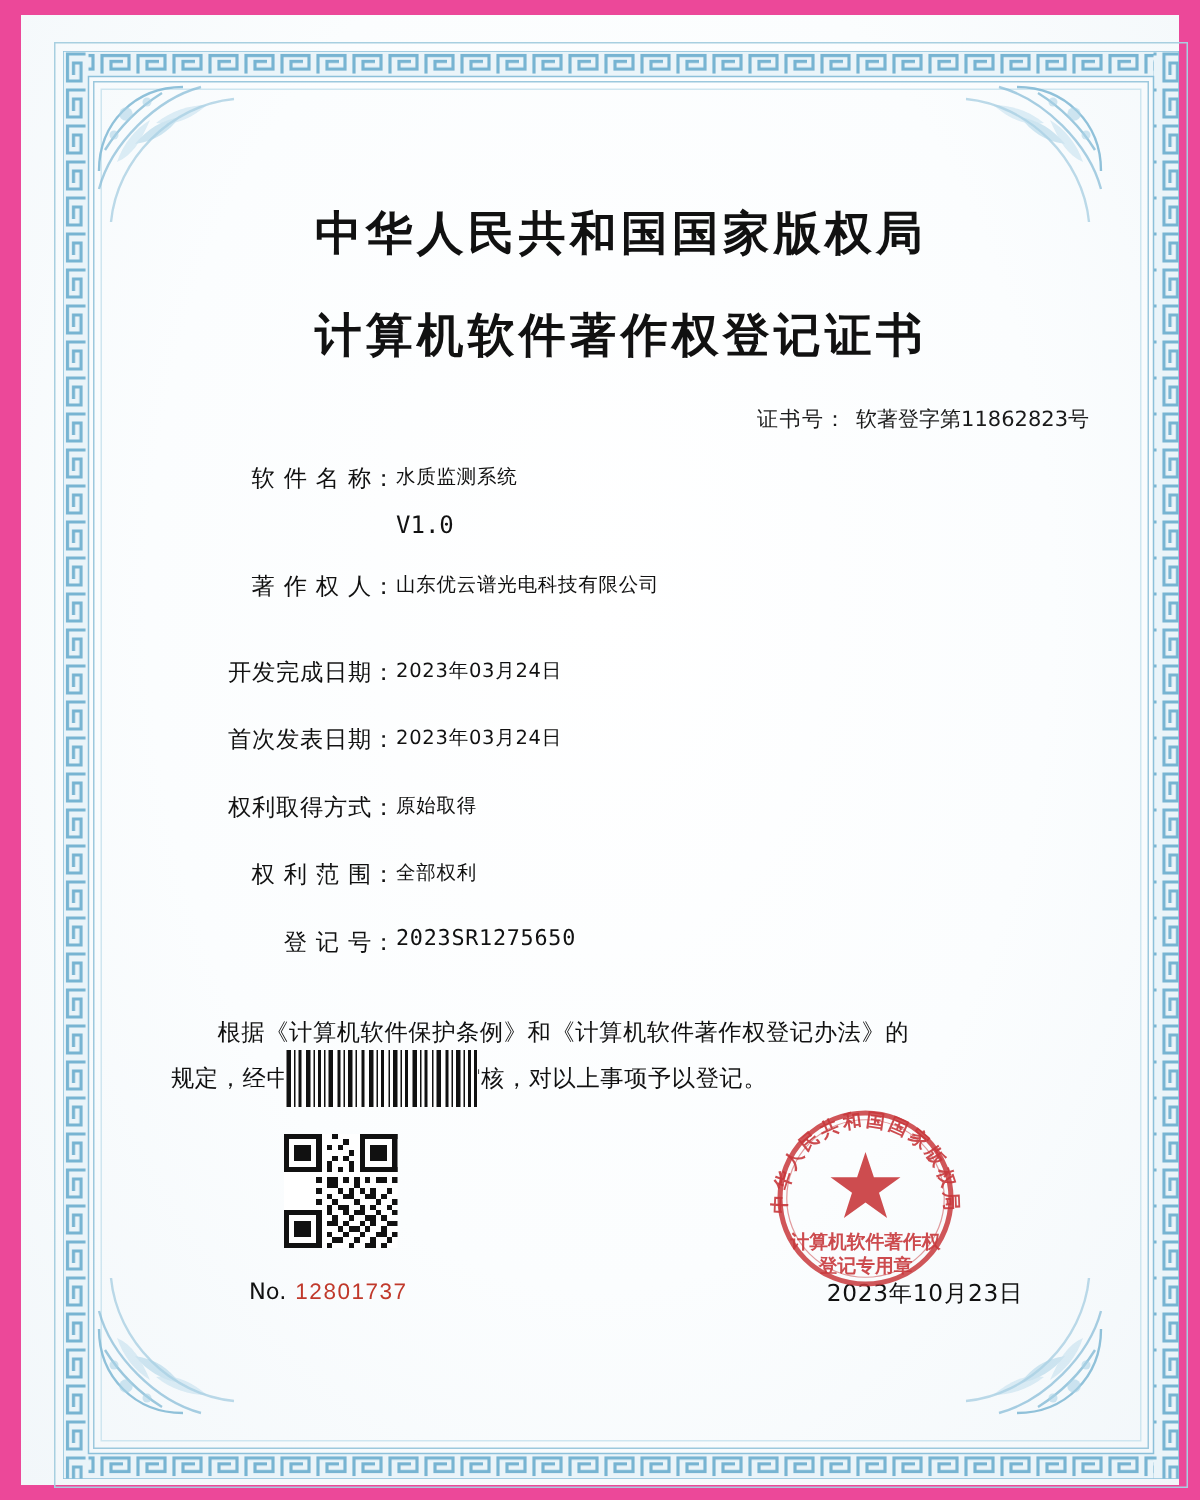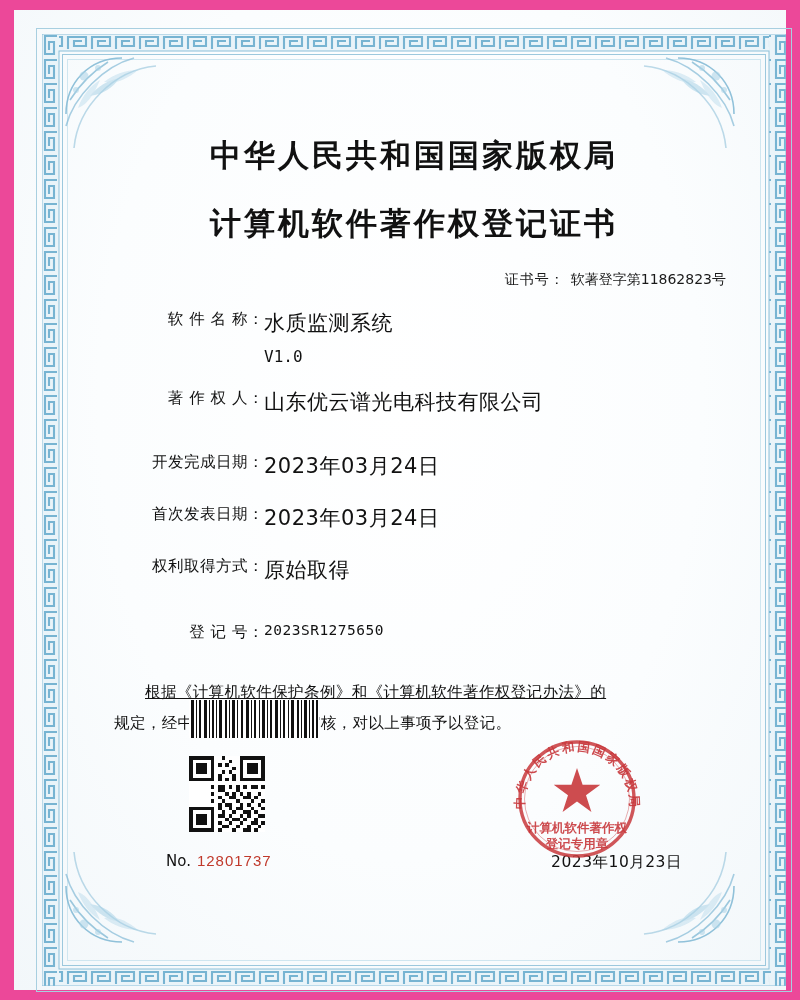--- a/index.html
+++ b/index.html
@@ -134,21 +134,21 @@
   .flabel {
     width: 132px;
     flex: 0 0 132px;
     font-size: 15.5px;
     color: #111;
     letter-spacing: 0.5px;
     white-space: nowrap;
     text-align: right;
   }
   .fvalue {
-    font-size: 21px;
+    font-size: 13px;
     color: #111;
     letter-spacing: 0.5px;
   }
   .fvalue.mono {
     font-family: "DejaVu Sans Mono", "Liberation Mono", monospace;
     font-size: 14.5px;
   }
   .subvalue {
     margin-left: 132px;
     font-family: "DejaVu Sans Mono", "Liberation Mono", monospace;
@@ -164,21 +164,21 @@
   .para {
     margin-top: 34px;
     padding-left: 30px;
     padding-right: 34px;
     font-size: 15.5px;
     line-height: 2.0;
     color: #111;
     letter-spacing: 0.4px;
   }
   .para p { margin: 0; }
-  .para .indent { text-indent: 2em; text-decoration: underline; }
+  .para .indent { text-indent: 2em; }
 
   
   .bottom {
     position: absolute;
     left: 0;
     top: 630px;
     width: 660px;
     height: 250px;
   }
 
@@ -367,20 +367,24 @@
 
         <div class="gap-sm"></div>
 
         <div class="frow">
           <div class="flabel">权利取得方式：</div>
           <div class="fvalue">原始取得</div>
         </div>
 
         <div class="gap-sm"></div>
 
+        <div class="frow">
+          <div class="flabel">权 利 范 围：</div>
+          <div class="fvalue">全部权利</div>
+        </div>
 
         <div class="gap-sm"></div>
 
         <div class="frow">
           <div class="flabel">登 记 号：</div>
           <div class="fvalue mono">2023SR1275650</div>
         </div>
 
       </div>
 

